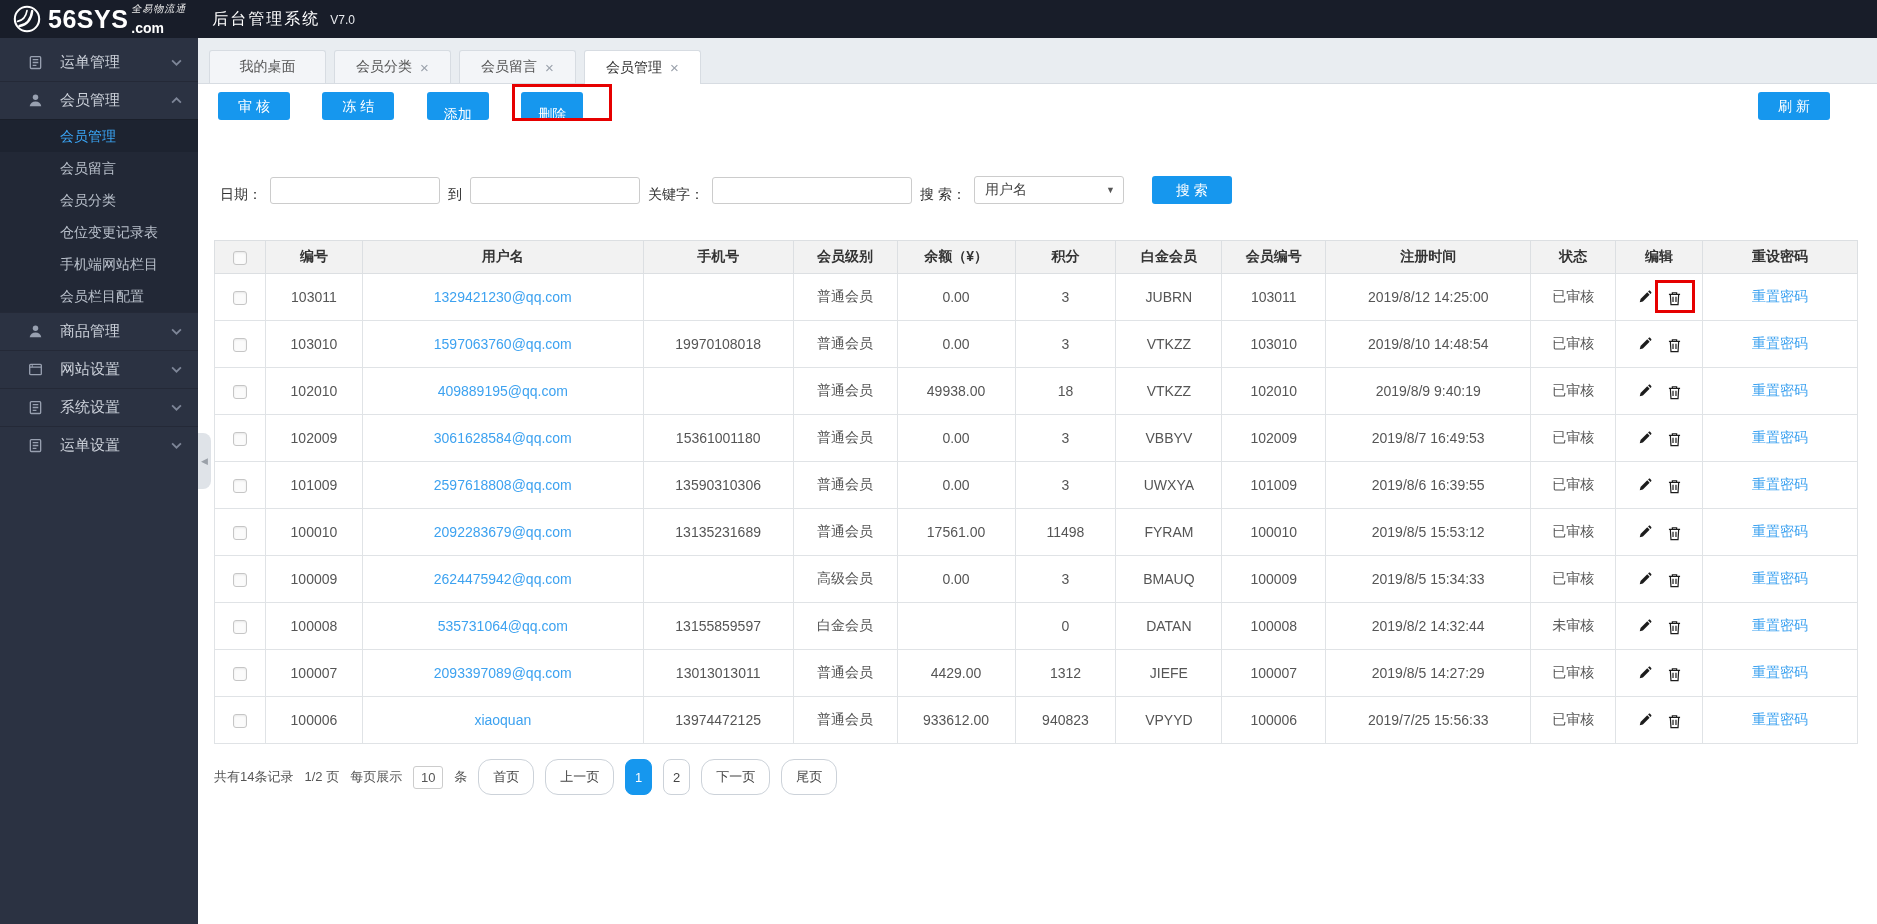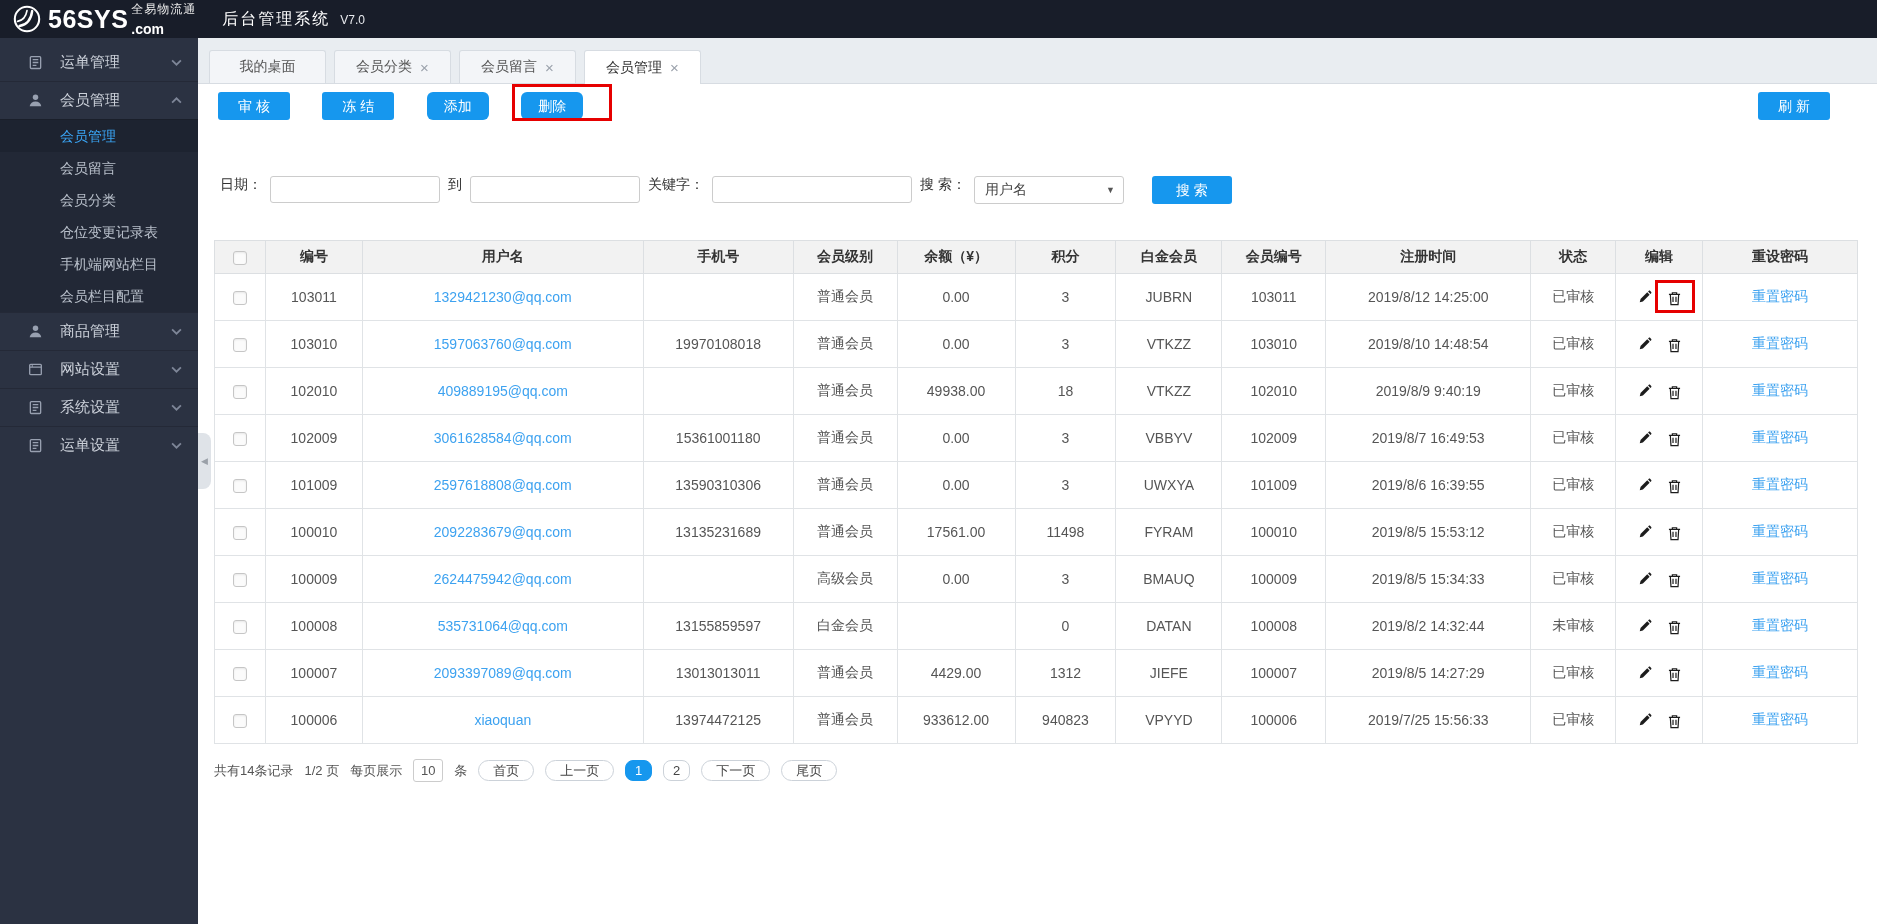--- a/index.html
+++ b/index.html
@@ -8,21 +8,21 @@
   body{
     position:relative;overflow:hidden;background:#fff;
     font-family:"Liberation Sans","DejaVu Sans",sans-serif;
     -webkit-font-smoothing:antialiased;
   }
   
   .topbar{height:38px;background:#181d29;display:flex;align-items:center;padding:0 22px 0 12px;color:#fff;}
   .brand{display:flex;align-items:center;}
   .brand-text{font-size:25px;font-weight:700;letter-spacing:.5px;margin-left:6px;line-height:1;}
   .brand-sub{display:flex;flex-direction:column;justify-content:flex-end;line-height:1;margin-left:3px;}
-  .brand-slogan{font-size:12px;letter-spacing:1px;color:#e8e8e8;margin-bottom:7px;}
+  .brand-slogan{font-size:10px;letter-spacing:1px;color:#e8e8e8;margin-bottom:7px;font-style:italic;}
   .brand-com{font-size:14px;font-weight:700;}
   .app-title{font-size:16px;margin-left:26px;letter-spacing:2px;}
   .version{font-size:12px;margin-left:10px;margin-top:2px;color:#e8eaee;}
   .top-right{margin-left:auto;display:flex;align-items:center;gap:30px;font-size:14px;color:#e8eaee;}
   .user-chunk{display:flex;align-items:center;gap:16px;}
   .user-name{display:flex;align-items:center;gap:6px;cursor:pointer;}
   .msg-count{color:#f04848;margin-left:3px;}
   .help-circle{width:19px;height:19px;border-radius:50%;border:2px solid #c2c6cd;color:#c2c6cd;
     font-size:12px;font-weight:700;display:flex;align-items:center;justify-content:center;cursor:pointer;}
   
@@ -44,29 +44,29 @@
   .tab{height:33px;width:117px;display:inline-flex;align-items:center;justify-content:center;
     background:#f3f5f8;border:1px solid #d7dce2;border-bottom:none;border-radius:3px 3px 0 0;
     margin-right:8px;font-size:14px;color:#555;cursor:pointer;}
   .tab.active{background:#fff;color:#333;height:34px;margin-bottom:-1px;}
   .tab-close{color:#9aa1ab;font-size:15px;margin-left:8px;line-height:1;}
   
   .toolbar{position:relative;padding:8px 19px 0 20px;height:44px;}
   .btn{display:inline-block;height:28px;line-height:28px;background:#1697ee;color:#fff;font-size:14px;
     border:none;border-radius:3px;text-align:center;padding:0 20px;cursor:pointer;vertical-align:top;}
   .toolbar .btn{margin-right:28px;}
-  .btn-n{padding:0 17px;border-radius:6px;}
+  .btn-n{padding:8px 17px;}
   .del-wrap{position:relative;display:inline-block;margin-right:28px;}
   .del-wrap .btn{margin-right:0;}
   .btn-refresh{position:absolute;right:19px;top:8px;margin-right:0;}
   .anno{position:absolute;border:3px solid #e60000;pointer-events:none;z-index:5;}
   .anno-delete{left:-9px;top:-8px;width:100px;height:37px;}
   .anno-trash{left:-13px;top:-9px;width:40px;height:33px;}
   
-  .filters{display:flex;align-items:flex-start;margin:48px 0 0 22px;font-size:14px;color:#333;}
+  .filters{display:flex;align-items:flex-end;margin:48px 0 0 22px;font-size:14px;color:#333;}
   .f-label{margin-right:8px;white-space:nowrap;}
   .f-input{height:27px;border:1px solid #ccc;border-radius:3px;width:170px;margin-right:8px;padding:0 8px;
     font-family:inherit;font-size:13px;color:#555;outline:none;}
   .w200{width:200px;}
   .f-to{margin:0 8px 0 0;}
   .f-select{width:150px;height:28px;border:1px solid #ccc;border-radius:3px;display:flex;align-items:center;
     justify-content:space-between;padding:0 8px 0 10px;color:#444;margin-left:0;background:#fff;cursor:pointer;}
   .f-caret{font-size:9px;color:#555;}
   .btn-search{margin-left:28px;width:80px;padding:0;}
   
@@ -76,21 +76,21 @@
   .checkbox{display:inline-block;width:14px;height:14px;border:1px solid #c6c6c6;border-radius:3px;
     background:#fbfbfb;box-shadow:inset 0 1px 2px rgba(0,0,0,.08);cursor:pointer;vertical-align:middle;}
   .link{color:#3da2f0;text-decoration:none;cursor:pointer;}
   .icon-btn{display:inline-flex;align-items:center;color:#1c1c1c;cursor:pointer;vertical-align:middle;}
   .pen{margin-right:16px;}
   .trash-wrap{position:relative;display:inline-block;vertical-align:middle;}
   
   .pagination{display:flex;align-items:center;margin:15px 0 0 16px;font-size:13px;color:#555;gap:11px;}
   .per-page{display:inline-block;width:30px;height:23px;line-height:21px;border:1px solid #ccc;border-radius:3px;
     text-align:center;color:#555;background:#fff;}
-  .pg-btn{display:inline-flex;align-items:center;justify-content:center;height:21px;padding:0 14px;
+  .pg-btn{display:inline-flex;align-items:center;justify-content:center;height:36px;padding:0 14px;
     border:1px solid #ccd2d9;border-radius:13px;background:#fff;color:#444;font-size:13px;cursor:pointer;}
   .pg-nums{display:inline-flex;gap:11px;}
   .pg-num{width:27px;padding:0;border-radius:8px;}
   .pg-num.active{background:#1697ee;border-color:#1697ee;color:#fff;}
 </style>
 </head>
 <body>
 
 <header class="topbar">
   <div class="brand">

